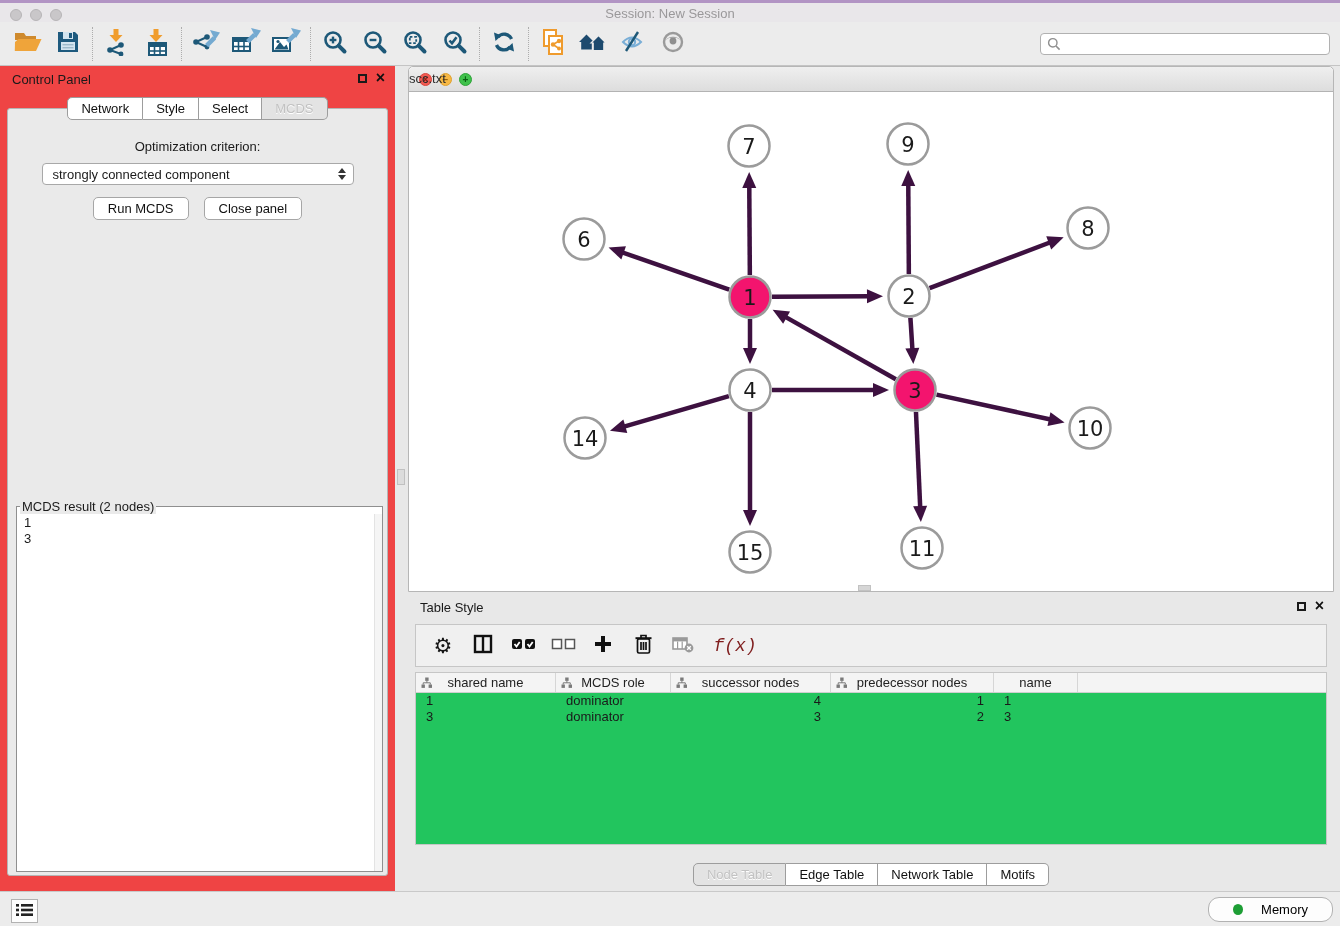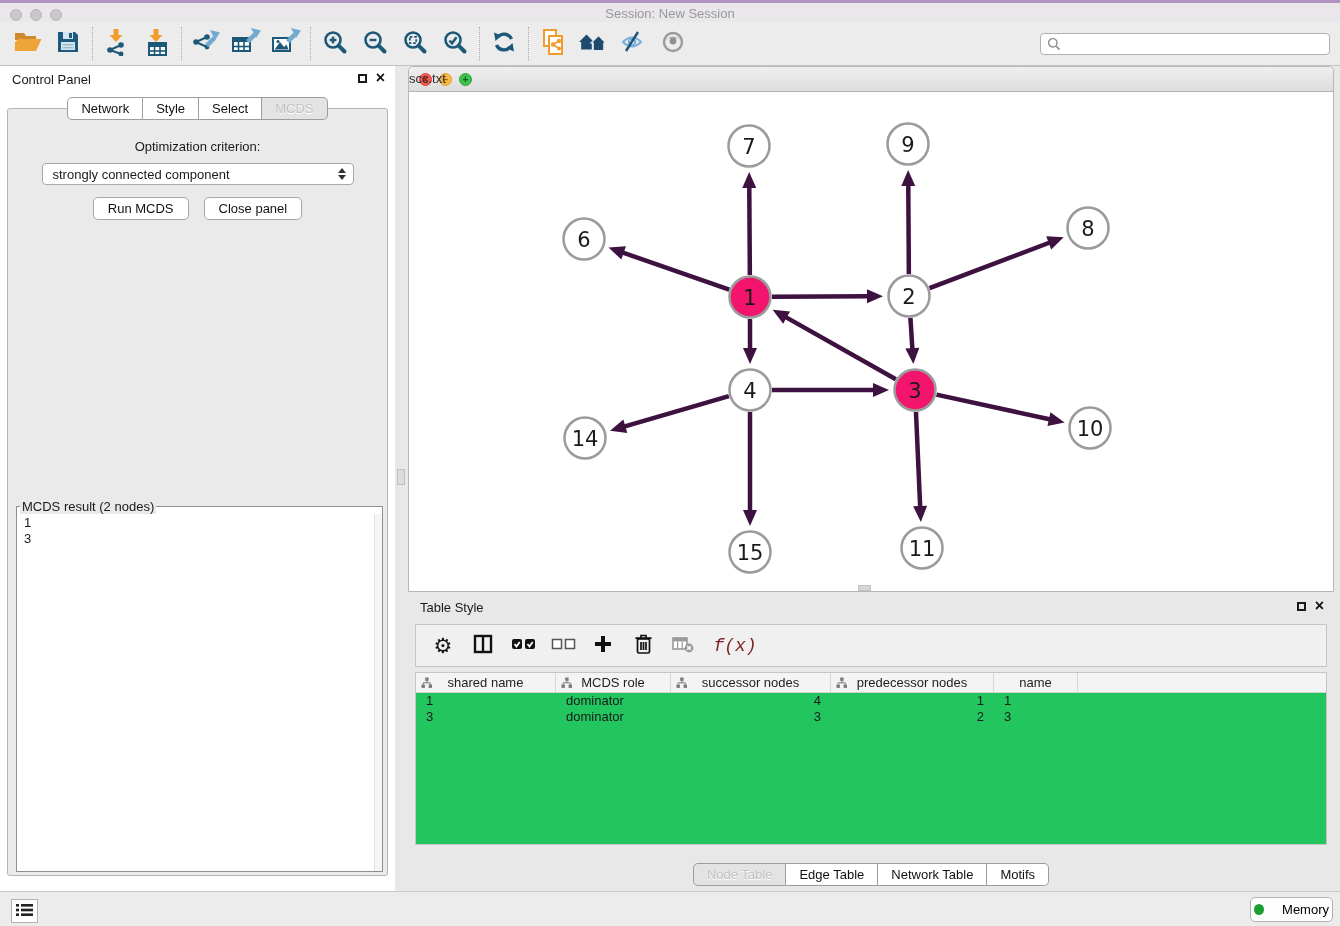--- a/index.html
+++ b/index.html
@@ -30,21 +30,21 @@
   .float-icon { width:9px; height:9px; border:2px solid #1a1a1a; display:inline-block; }
   .close-x { font-size:16px; font-weight:bold; color:#111; line-height:10px; }
   .tab { background:#fff; border:1px solid #9d9d9d; border-left:none; padding:3px 13px;
     font-size:13px; color:#111; cursor:default; }
   .tab:first-child { border-left:1px solid #9d9d9d; border-radius:5px 0 0 5px; }
   .tab:last-child { border-radius:0 5px 5px 0; }
   .tab.active { background:#e3e3e3; color:#c2c2c2; text-shadow:0 1px 0 #fff; }
   .btn { background:#fff; border:1px solid #a6a6a6; border-radius:5px; font-size:13px;
     padding:3px 14px; font-family:inherit; color:#111; }
   
-  .control-panel { position:absolute; left:0; top:66px; width:395px; height:825px; background:#ffffff; }
+  .control-panel { position:absolute; left:0; top:66px; width:395px; height:825px; background:#ef4444; }
   .cp-head { position:relative; height:26px; }
   .cp-head .panel-title { position:absolute; left:12px; top:6px; }
   .cp-head .icons { position:absolute; right:10px; top:7px; display:flex; gap:9px; align-items:center; }
   .cp-tabs { position:absolute; left:0; top:31px; width:100%; display:flex; justify-content:center; z-index:2; }
   .cp-body { position:absolute; left:7px; right:7px; top:42px; bottom:15px;
     border:1px solid #b5b5b5; border-radius:3px; background:#eaeaea; }
   .opt-label { margin-top:30px; text-align:center; font-size:13px; }
   .dropdown { margin:9px auto 0; width:312px; height:22px; background:#fff; border:1px solid #a8a8a8;
     border-radius:4px; font-size:13px; padding-left:10px; position:relative; display:flex; align-items:center; }
   .dd-arrows { position:absolute; right:7px; top:4px; display:flex; flex-direction:column; gap:2px; }
@@ -94,22 +94,22 @@
   .th .tree-ic { position:absolute; left:5px; top:4px; }
   .trow { display:flex; height:16px; }
   .td { font-size:13px; padding:0 10px; overflow:hidden; white-space:nowrap; }
   .tp-tabs { position:absolute; left:0; right:0; bottom:4px; display:flex; justify-content:center; }
   
   .statusbar { position:absolute; left:0; top:891px; width:1340px; height:35px;
     background:#ececec; border-top:1px solid #c9c9c9; }
   .list-btn { position:absolute; left:11px; top:7px; width:27px; height:24px; background:#fdfdfd;
     border:1px solid #b2b2b2; display:flex; align-items:center; justify-content:center; padding:0; }
   .memory-btn { position:absolute; right:7px; top:5px; height:25px; background:#fdfdfd;
-    border:1px solid #b2b2b2; border-radius:5px; display:flex; align-items:center; gap:18px;
-    padding:0 3px; font-size:13px; font-family:inherit; }
+    border:1px solid #b2b2b2; border-radius:11px; display:flex; align-items:center; gap:18px;
+    padding:0 24px; font-size:13px; font-family:inherit; }
   .mem-dot { width:10px; height:11px; border-radius:50%; background:#1d9e35; }
 </style>
 </head>
 <body>
 
 <div class="titlebar">
   <span class="traffic" style="left:10px"></span>
   <span class="traffic" style="left:30px"></span>
   <span class="traffic" style="left:50px"></span>
   <div class="title-text">Session: New Session</div>

